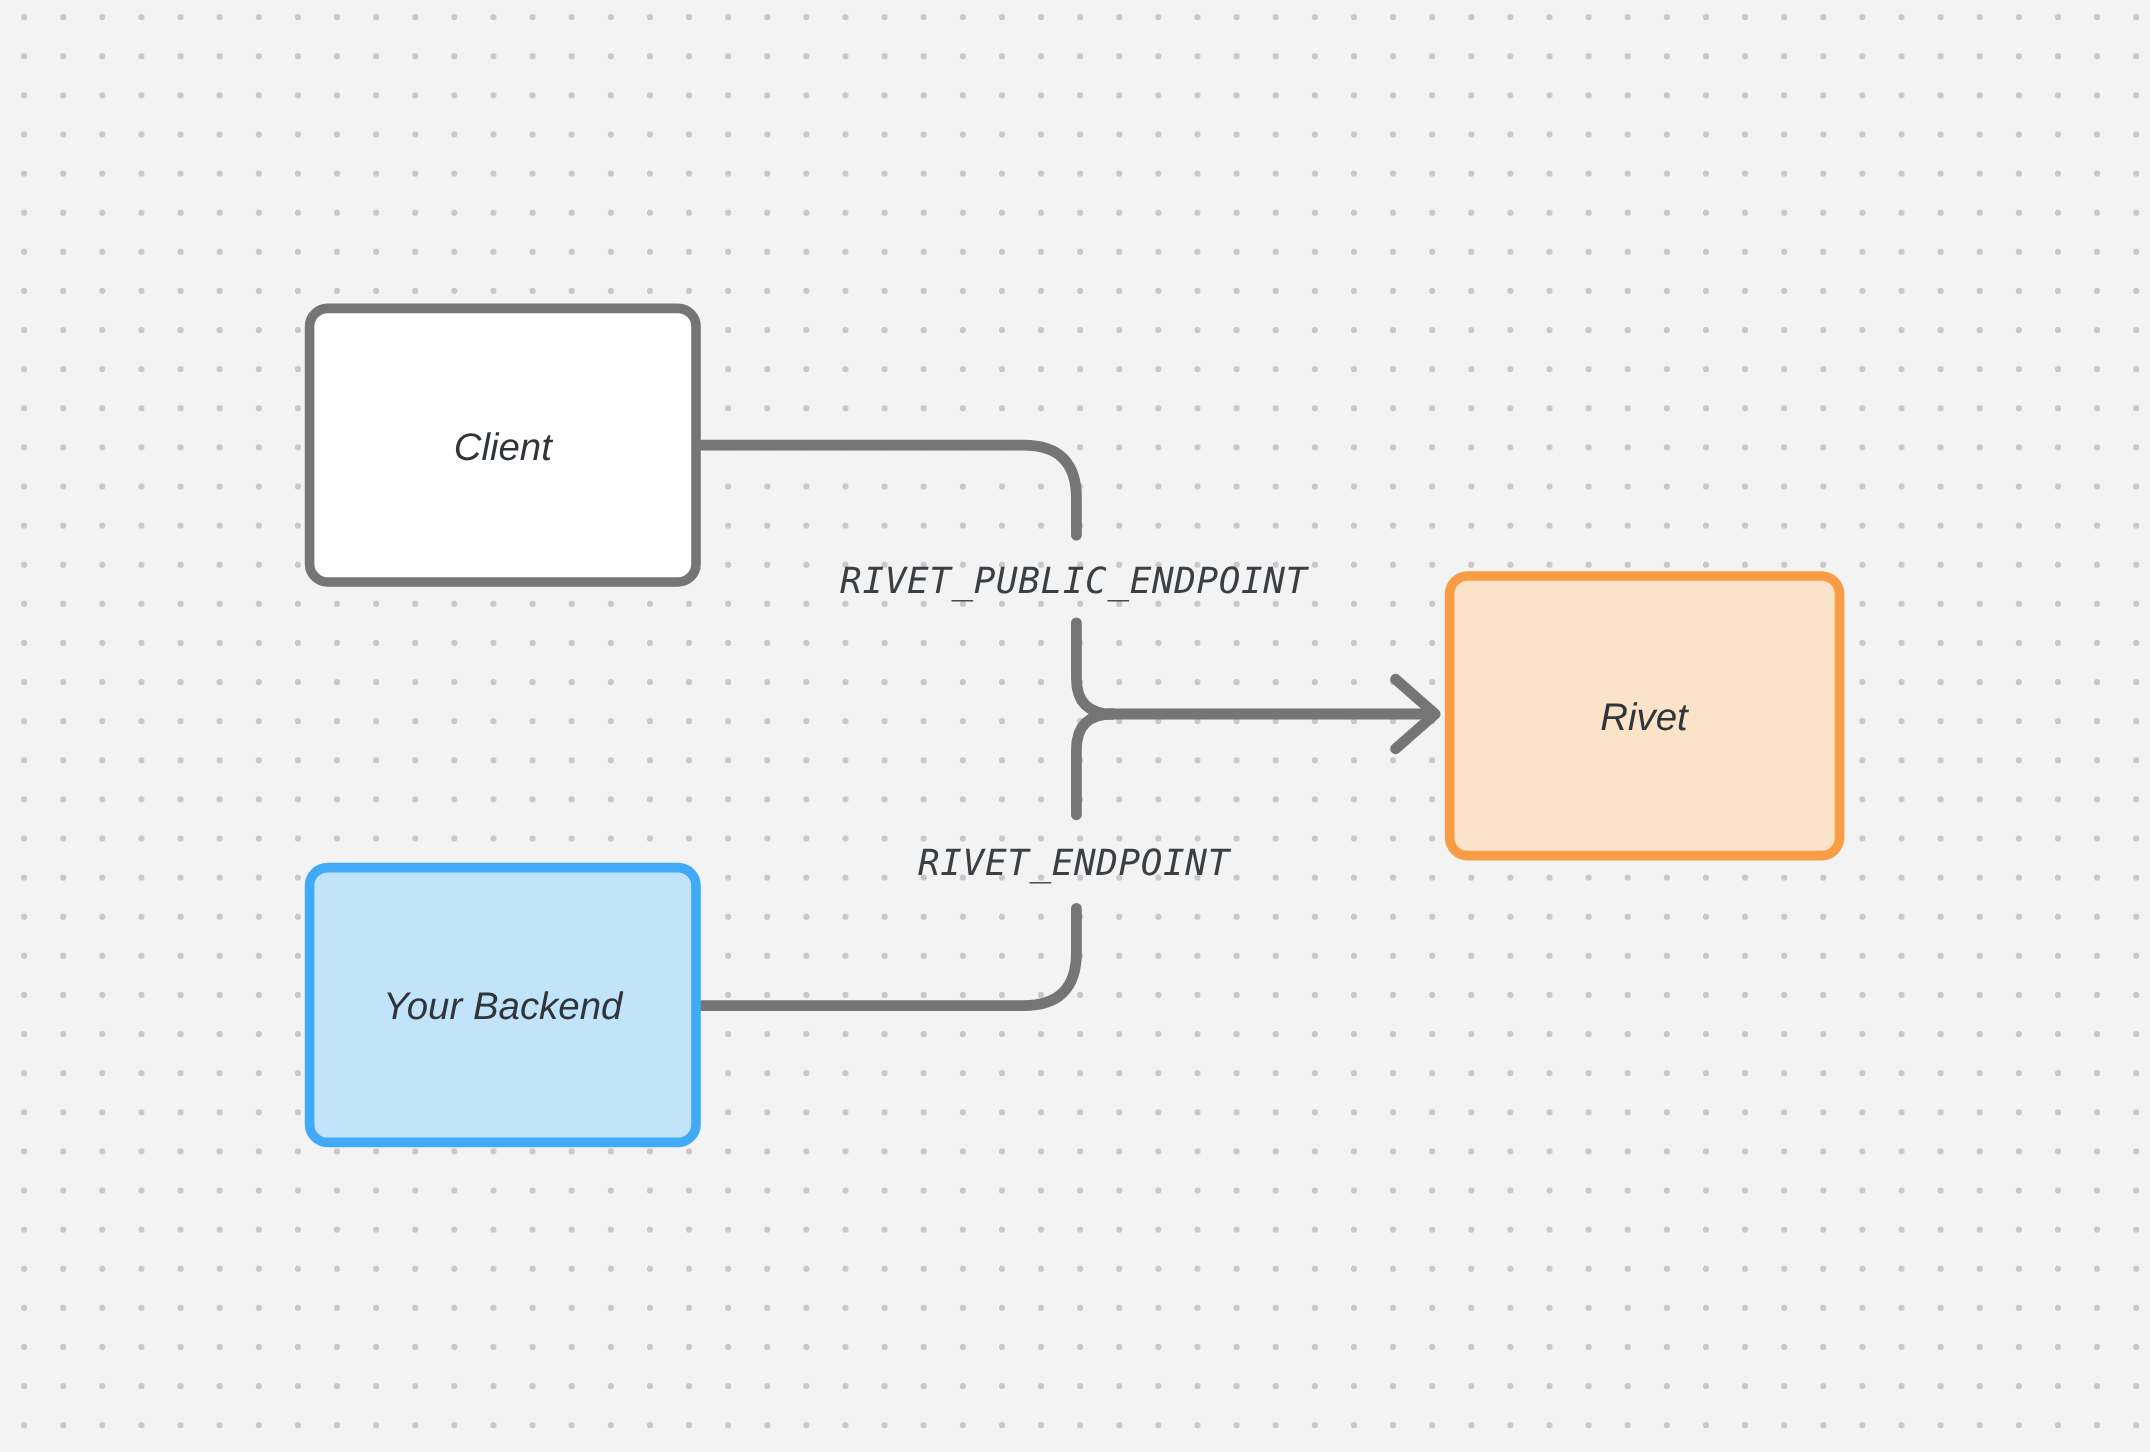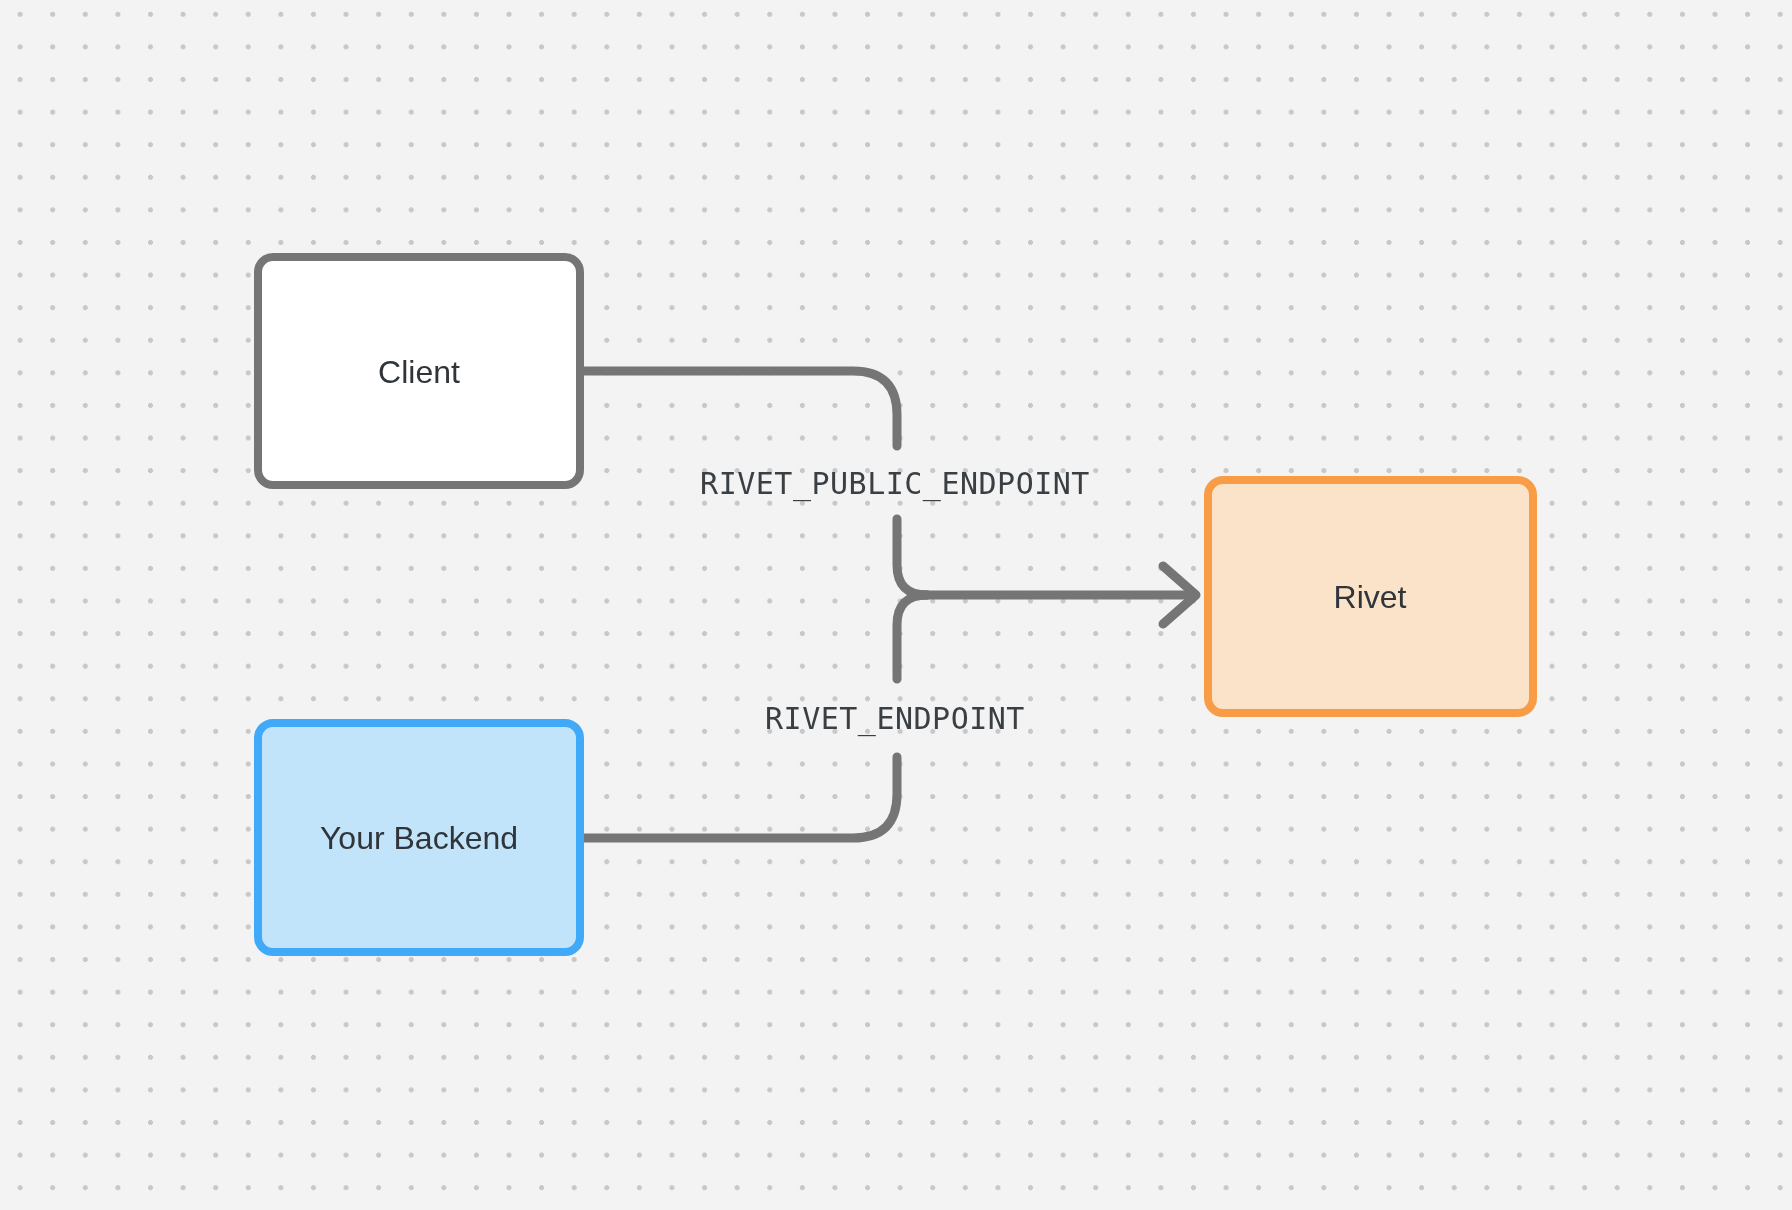--- a/index.html
+++ b/index.html
@@ -14,20 +14,21 @@
     
     background-image: radial-gradient(circle, #c8c8ca 2.4px, rgba(0,0,0,0) 2.6px);
     background-size: 32.6px 32.6px;
     background-position: 3.8px -2px;
     font-family: "Liberation Sans", sans-serif;
   }
   .canvas-wrap {
     position: relative;
     width: 1792px;
     height: 1210px;
+    font-style: italic;
   }
   svg {
     display: block;
     width: 1792px;
     height: 1210px;
   }
   .node {
     stroke-width: 8px;
     stroke-linejoin: round;
   }

